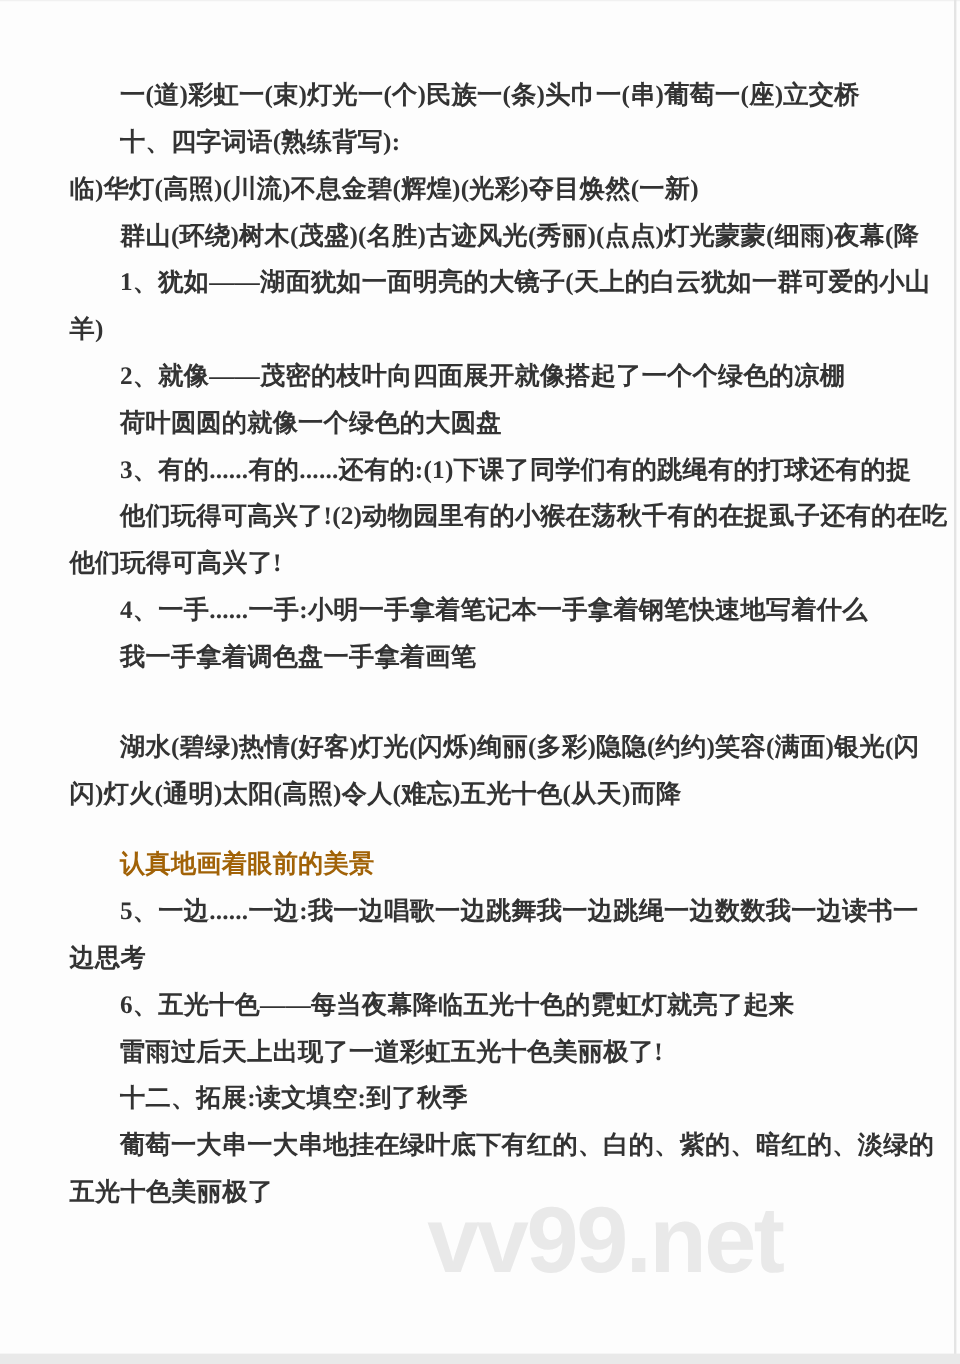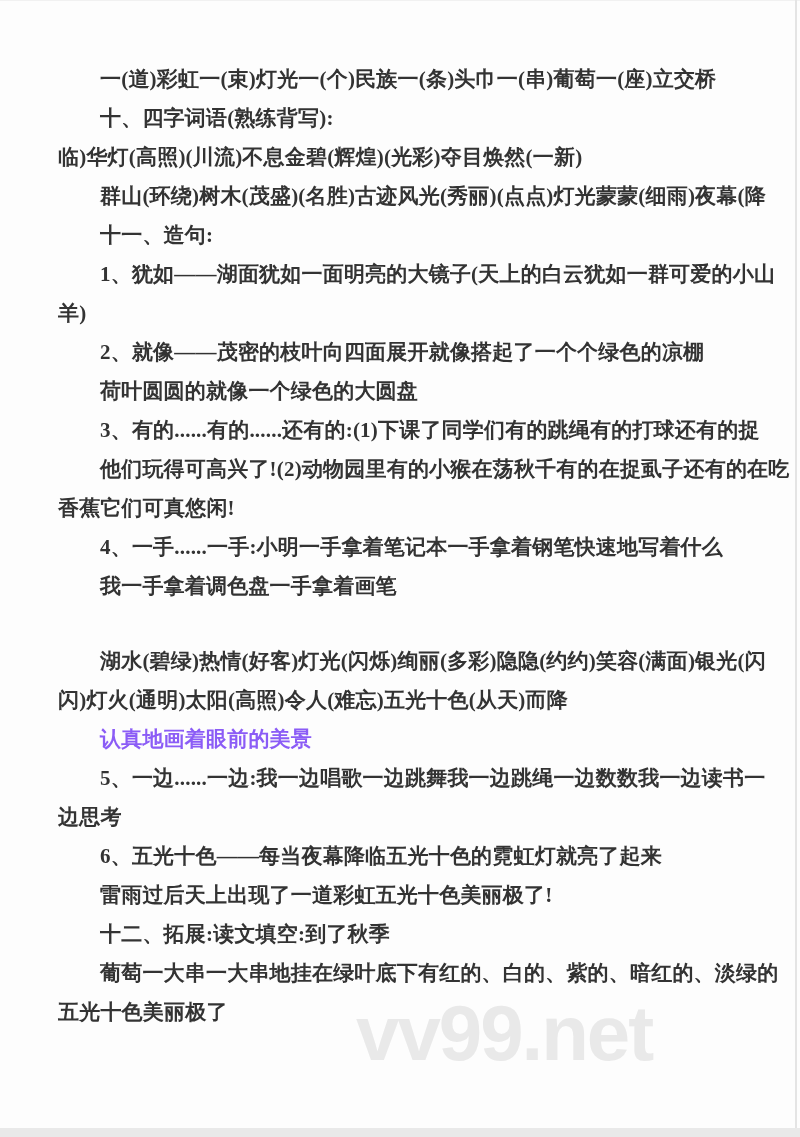--- a/index.html
+++ b/index.html
@@ -75,33 +75,32 @@
 <body style="background: rgb(253, 253, 253);">
 
 <div class="page">
   <div class="top-edge"></div>
   <div class="watermark" style="color: rgb(233, 233, 233);">vv99.net</div>
   <div class="doc-body" id="lines-container">
       <div class="line indent" style="color: rgb(51, 51, 51);">一(道)彩虹一(束)灯光一(个)民族一(条)头巾一(串)葡萄一(座)立交桥</div>
       <div class="line indent" style="color: rgb(51, 51, 51);">十、四字词语(熟练背写):</div>
       <div class="line" style="color: rgb(51, 51, 51);">临)华灯(高照)(川流)不息金碧(辉煌)(光彩)夺目焕然(一新)</div>
       <div class="line indent" style="color: rgb(51, 51, 51);">群山(环绕)树木(茂盛)(名胜)古迹风光(秀丽)(点点)灯光蒙蒙(细雨)夜幕(降</div>
-      <div class="line indent" style="color: rgb(51, 51, 51);">十一、造句:</div>
       <div class="line indent" style="color: rgb(51, 51, 51);">1、犹如——湖面犹如一面明亮的大镜子(天上的白云犹如一群可爱的小山</div>
       <div class="line" style="color: rgb(51, 51, 51);">羊)</div>
       <div class="line indent" style="color: rgb(51, 51, 51);">2、就像——茂密的枝叶向四面展开就像搭起了一个个绿色的凉棚</div>
       <div class="line indent" style="color: rgb(51, 51, 51);">荷叶圆圆的就像一个绿色的大圆盘</div>
       <div class="line indent" style="color: rgb(51, 51, 51);">3、有的......有的......还有的:(1)下课了同学们有的跳绳有的打球还有的捉</div>
       <div class="line indent" style="color: rgb(51, 51, 51);">他们玩得可高兴了!(2)动物园里有的小猴在荡秋千有的在捉虱子还有的在吃</div>
-      <div class="line" style="color: rgb(51, 51, 51);">香蕉它们可真悠闲!</div>
+      <div class="line" style="color: rgb(51, 51, 51);">他们玩得可高兴了!</div>
       <div class="line indent" style="color: rgb(51, 51, 51);">4、一手......一手:小明一手拿着笔记本一手拿着钢笔快速地写着什么</div>
       <div class="line indent" style="color: rgb(51, 51, 51);">我一手拿着调色盘一手拿着画笔</div>
       <div class="line indent" style="color: rgb(51, 51, 51); margin-top: 36px;">湖水(碧绿)热情(好客)灯光(闪烁)绚丽(多彩)隐隐(约约)笑容(满面)银光(闪</div>
       <div class="line" style="color: rgb(51, 51, 51);">闪)灯火(通明)太阳(高照)令人(难忘)五光十色(从天)而降</div>
-      <div class="line indent" style="color: #8b5cf6;">认真地画着眼前的美景</div>
+      <div class="line indent" style="color: #a16207; margin-top: 20px;">认真地画着眼前的美景</div>
       <div class="line indent" style="color: rgb(51, 51, 51);">5、一边......一边:我一边唱歌一边跳舞我一边跳绳一边数数我一边读书一</div>
       <div class="line" style="color: rgb(51, 51, 51);">边思考</div>
       <div class="line indent" style="color: rgb(51, 51, 51);">6、五光十色——每当夜幕降临五光十色的霓虹灯就亮了起来</div>
       <div class="line indent" style="color: rgb(51, 51, 51);">雷雨过后天上出现了一道彩虹五光十色美丽极了!</div>
       <div class="line indent" style="color: rgb(51, 51, 51);">十二、拓展:读文填空:到了秋季</div>
       <div class="line indent" style="color: rgb(51, 51, 51);">葡萄一大串一大串地挂在绿叶底下有红的、白的、紫的、暗红的、淡绿的</div>
       <div class="line" style="color: rgb(51, 51, 51);">五光十色美丽极了</div>
     </div>
   <div class="right-edge" style="background: rgb(228, 228, 228);"></div>
   <div class="bottom-edge" style="background: rgb(233, 233, 233);"></div>

